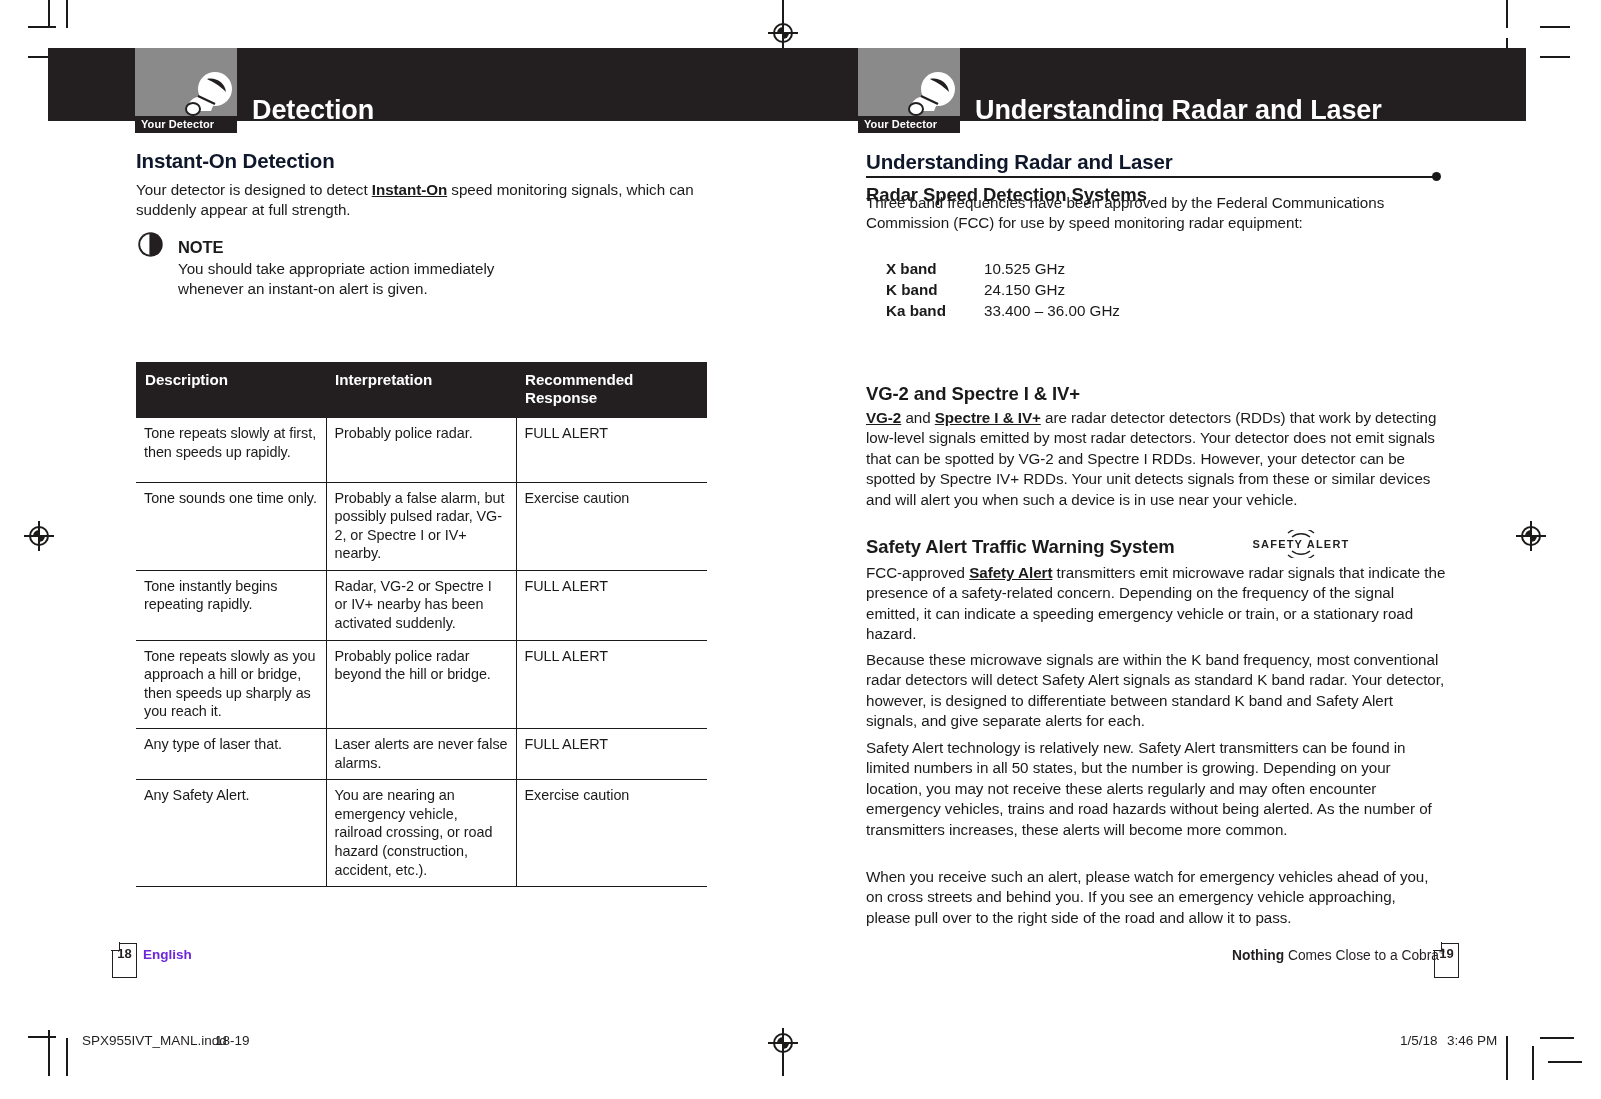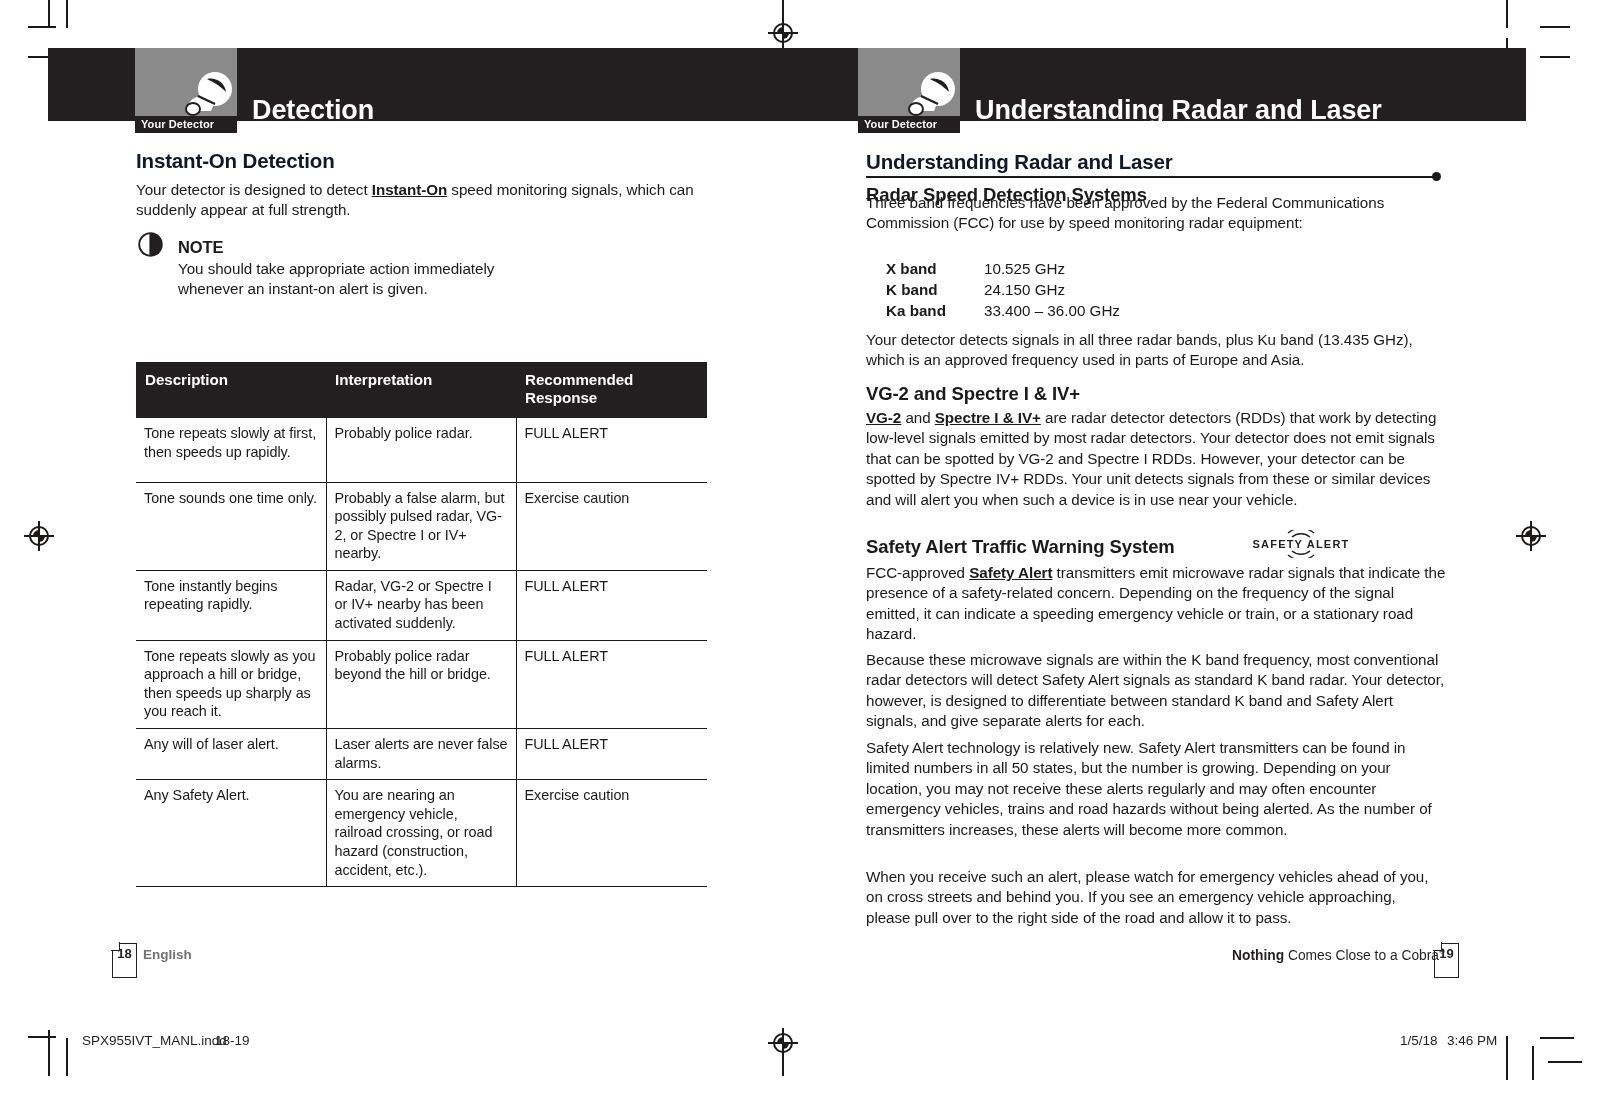--- a/index.html
+++ b/index.html
@@ -146,21 +146,21 @@
   }
   .pagebox::after {
     content: ""; position: absolute; left: -1.6px; top: -1.6px;
     width: 8px; height: 8px; background: #ffffff;
     border-right: 1.6px solid #231f20;
     border-bottom: 1.6px solid #231f20;
     transform: none;
   }
   .footer-text {
     position: absolute;
-    font-size: 13.5px; color: #737373; white-space: nowrap;
+    font-size: 13.5px; color: #6d28d9; white-space: nowrap;
   }
   .tagline { position: absolute; font-size: 13.8px; color: #231f20; white-space: nowrap; }
   .tagline b { font-weight: bold; }
   .sup { font-size: 8px; vertical-align: super; }
 
   .meta-text {
     position: absolute;
     font-size: 13.5px; color: #231f20; white-space: nowrap;
     font-family: "Liberation Sans", sans-serif;
   }
@@ -274,21 +274,21 @@
         <td class="c1">Tone instantly begins repeating rapidly.</td>
         <td class="c2">Radar, VG-2 or Spectre I or IV+ nearby has been activated suddenly.</td>
         <td>FULL ALERT</td>
       </tr>
       <tr style="height:85px;">
         <td class="c1">Tone repeats slowly as you approach a hill or bridge, then speeds up sharply as you reach it.</td>
         <td class="c2">Probably police radar beyond the hill or bridge.</td>
         <td>FULL ALERT</td>
       </tr>
       <tr style="height:47px;">
-        <td class="c1">Any will of laser alert.</td>
+        <td class="c1">Any type of laser that.</td>
         <td class="c2">Laser alerts are never false alarms.</td>
         <td>FULL ALERT</td>
       </tr>
       <tr style="height:85px;">
         <td class="c1">Any Safety Alert.</td>
         <td class="c2">You are nearing an emergency vehicle, railroad crossing, or road hazard (construction, accident, etc.).</td>
         <td>Exercise caution</td>
       </tr>
     </tbody>
   </table>
@@ -326,21 +326,20 @@
   </div>
   <div class="band-row" style="left:886px; top:280px; width:400px; height:22px;">
     <span class="band-name" style="left:0;">K band</span>
     <span class="band-freq" style="left:98px;">24.150 GHz</span>
   </div>
   <div class="band-row" style="left:886px; top:301px; width:400px; height:22px;">
     <span class="band-name" style="left:0;">Ka band</span>
     <span class="band-freq" style="left:98px;">33.400 – 36.00 GHz</span>
   </div>
 
-  <div class="para" style="left:866px; top:330px; width:572px;">Your detector detects signals in all three radar bands, plus Ku band (13.435 GHz), which is an approved frequency used in parts of Europe and Asia.</div>
 
   <div class="h3" style="left:866px; top:383px;">VG-2 and Spectre I &amp; IV+</div>
   <div class="para" style="left:866px; top:408px; width:578px;">
     <b>VG-2</b><span> and </span><b>Spectre I &amp; IV+</b><span> are radar detector detectors (RDDs) that work by detecting low-level signals emitted by most radar detectors. Your detector does not emit signals that can be spotted by VG-2 and Spectre I RDDs. However, your detector can be spotted by Spectre IV+ RDDs. Your unit detects signals from these or similar devices and will alert you when such a device is in use near your vehicle.</span>
   </div>
 
   <div class="h3" style="left:866px; top:536px;">Safety Alert Traffic Warning System</div>
   <svg class="sa-logo" viewBox="0 0 118 28" style="left:1242px; top:530px;">
     <path d="M46 3 A20 20 0 0 1 72 3" fill="none" stroke="#231f20" stroke-width="1.4"></path>
     <path d="M50 7 A14 14 0 0 1 68 7" fill="none" stroke="#231f20" stroke-width="1.4"></path>

